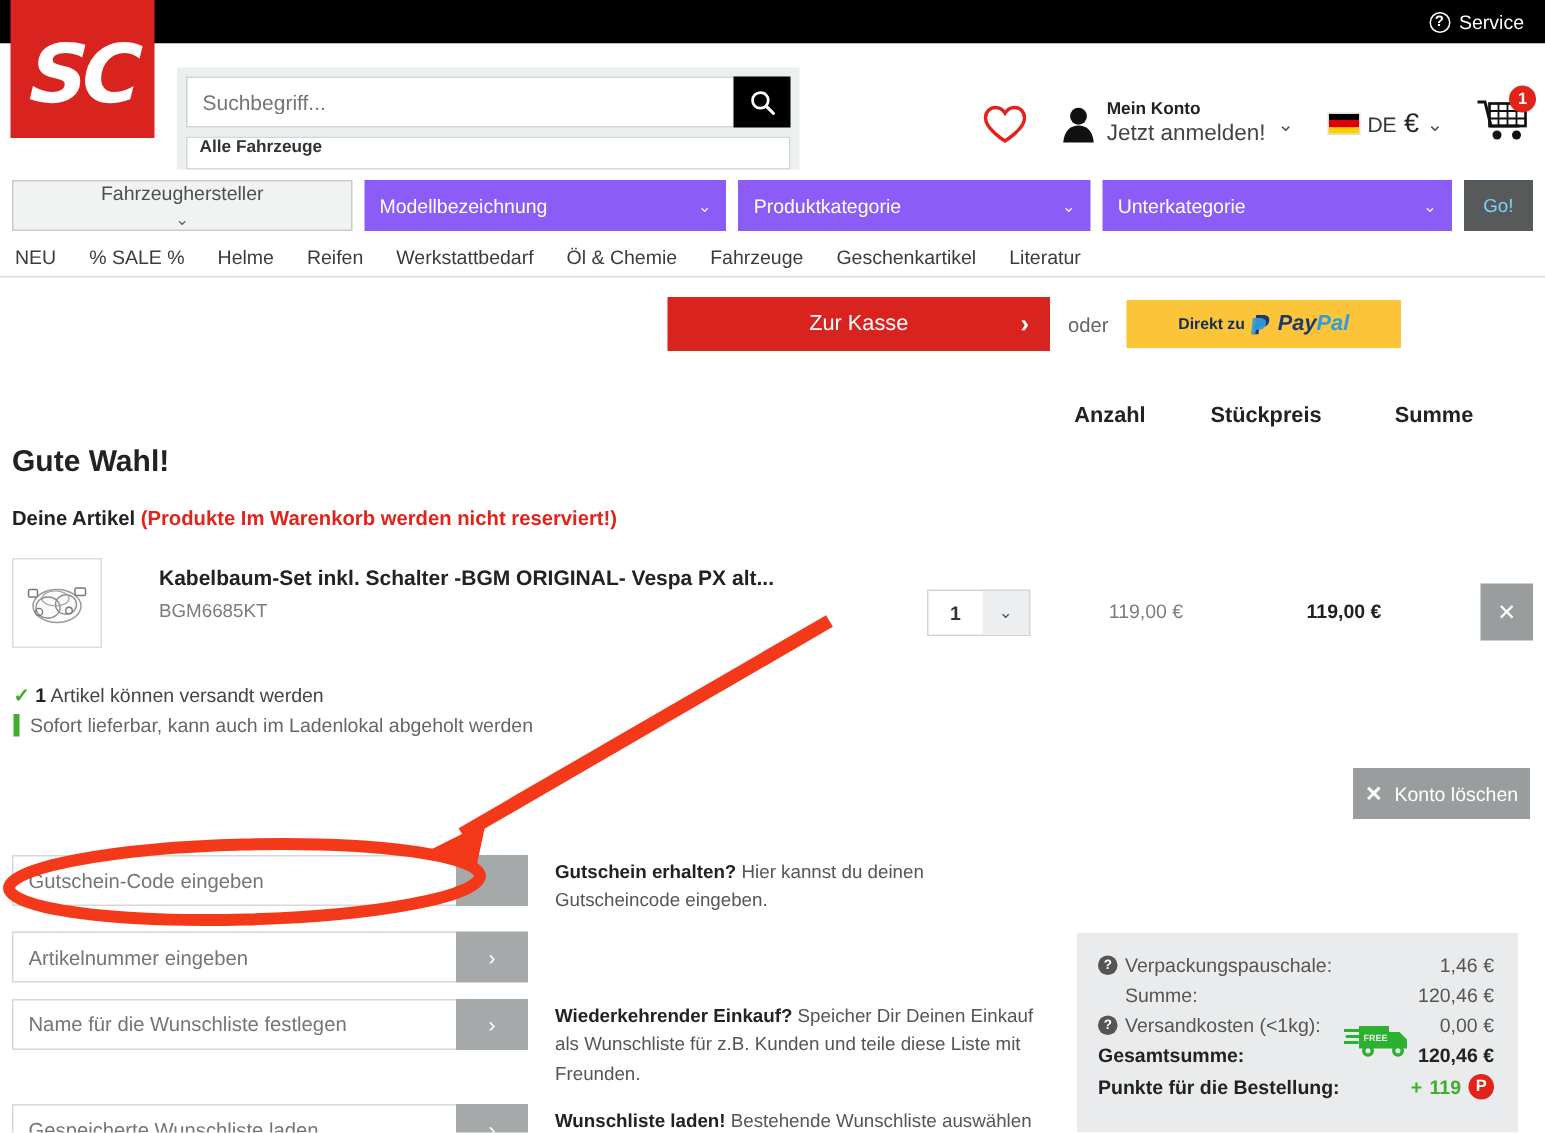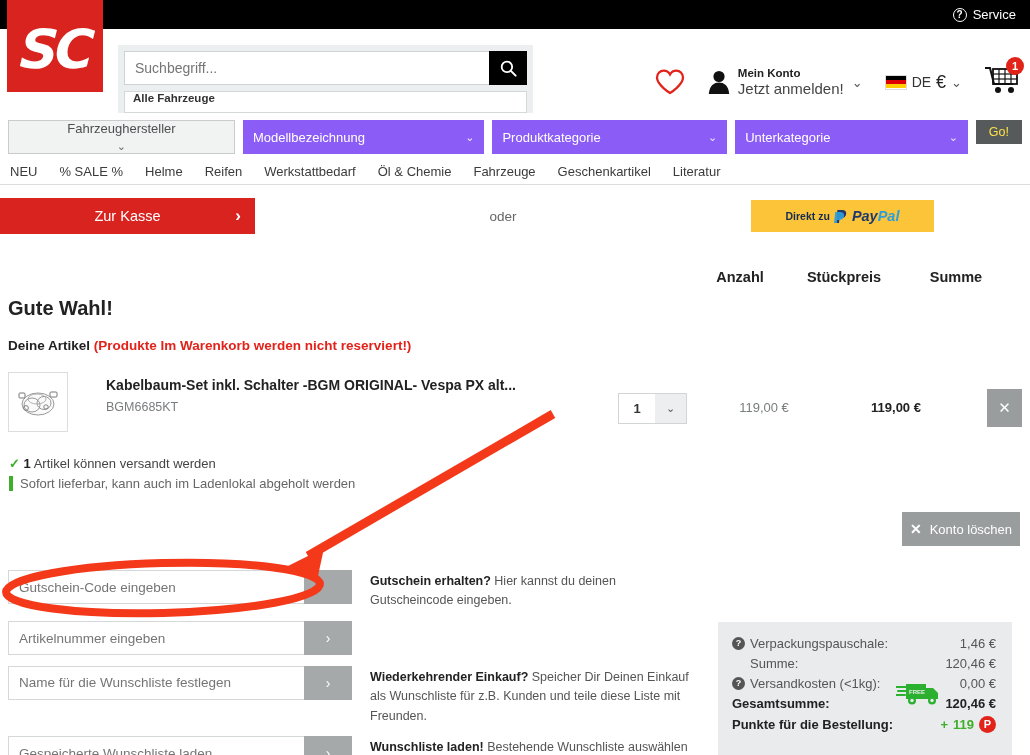--- a/index.html
+++ b/index.html
@@ -96,37 +96,37 @@
   }
   .sel {
     height:34px; display:flex; align-items:center; justify-content:space-between;
     padding:0 10px; font-size:13px; cursor:pointer;
   }
   .sel.light { background:#f1f3f3; border:1px solid #c9cccd; color:#4c4f50;flex-direction:column; }
   .sel.dark  { background:#8b5cf6; color:#fff; }
   .sel .cv { font-size:11px; opacity:.85; }
   .s1 { width:232px; } .s2 { width:247px; } .s3 { width:240px; } .s4 { width:238px; }
   .go-btn {
-    width:47px; height:24px; background:#575a5b; color:#fde047;
+    width:47px; height:34px; background:#575a5b; color:#7dd3fc;
     border:none; font-size:12.5px; cursor:pointer;
   }
 
   
   .nav {
     position:absolute; top:158px; left:0; width:1030px; height:27px;
     border-bottom:1px solid #dcdcdc;
     display:flex; align-items:center; gap:22px; padding-left:10px;
     font-size:13px; color:#3b3b3b;
   }
   .nav span { cursor:pointer; }
 
   
   .checkout-row {
     position:absolute; top:198px; left:0; width:957px;
-    display:flex; align-items:center; justify-content:space-between; gap:12px;
+    display:flex; align-items:center; justify-content:flex-end; gap:12px;
     padding-right:23px;
   }
   .kasse {
     width:255px; height:36px; background:#d8231f; color:#fff;
     border:none; cursor:pointer; position:relative;
     font-size:14.5px;
   }
   .kasse .arrow { position:absolute; right:14px; top:8px; font-size:17px; font-weight:bold; }
   .oder { font-size:13.5px; color:#666; }
   .paypal {

